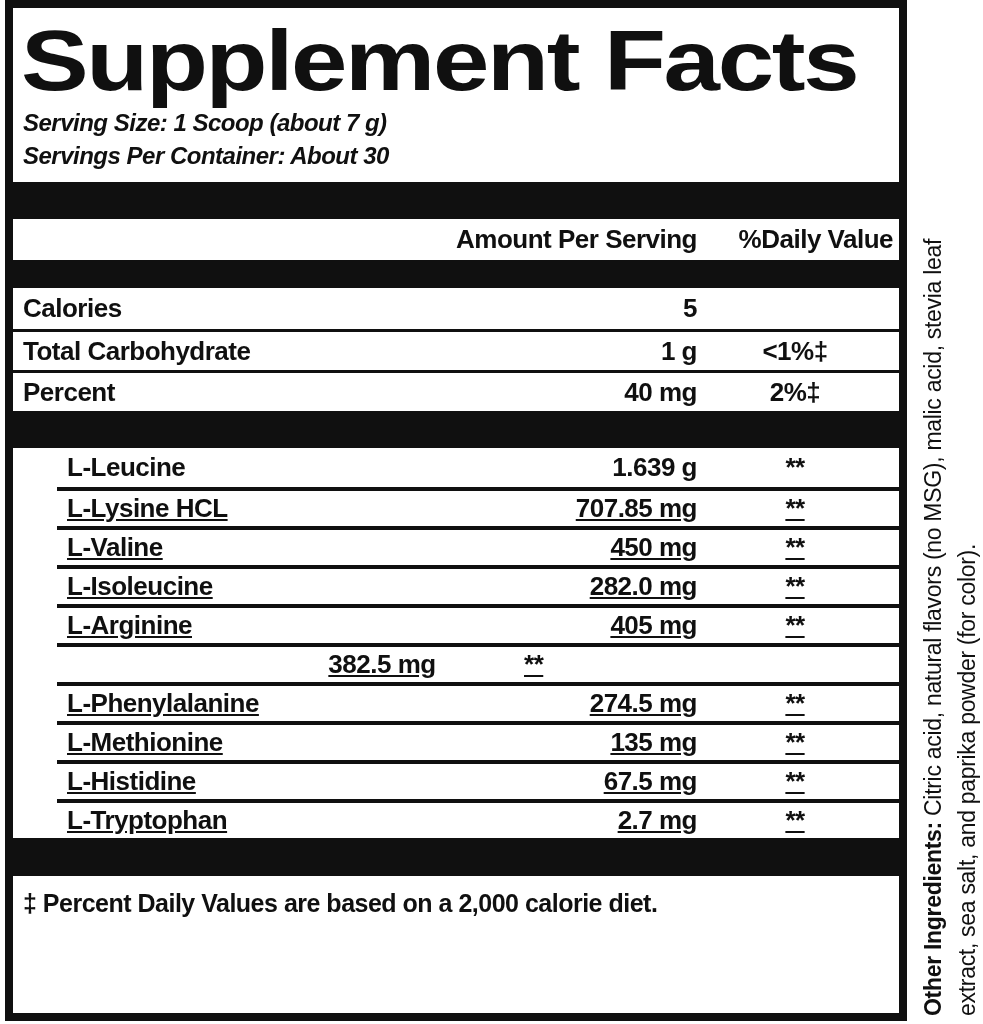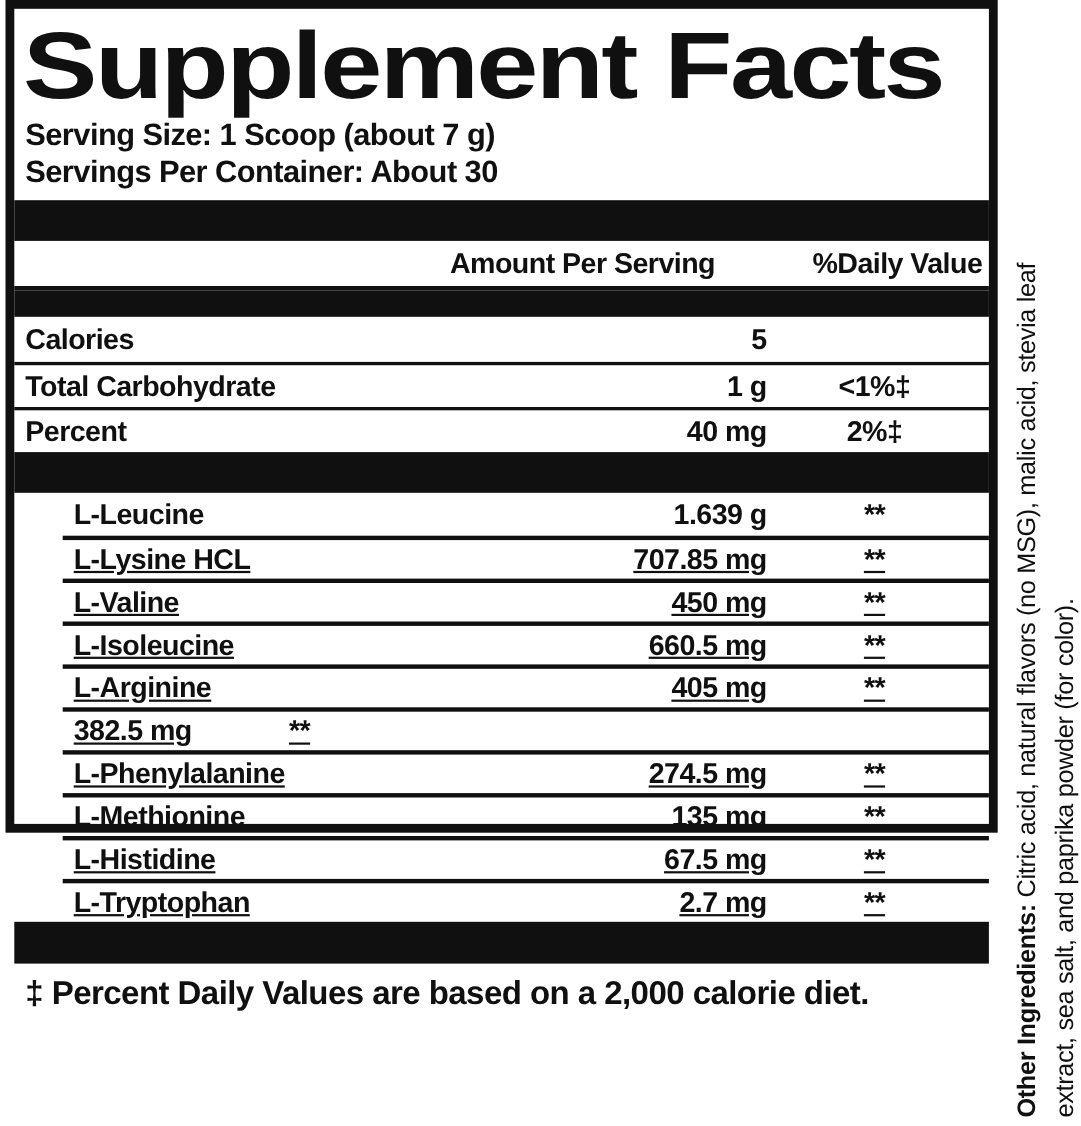--- a/index.html
+++ b/index.html
@@ -11,83 +11,84 @@
     width: 983px;
     height: 1024px;
     background: #ffffff;
     overflow: hidden;
   }
 
   
   .label-box {
     position: absolute;
     left: 5px; top: 0;
-    width: 902px; height: 757px;
+    width: 902px; height: 1021px;
     border: 8px solid #101010;
     background: #ffffff;
   }
 
   .title {
     margin: 12px 0 2px 8px;
     font-size: 86px;
     line-height: 80px;
     font-weight: 700;
     letter-spacing: -2px;
     white-space: nowrap;
     transform: scaleX(1.18);
     transform-origin: left center;
   }
 
   .serving-block { margin: 6px 0 10px 10px; }
   .serving-line {
-    font-size: 28px;
+    font-size: 24px;
     line-height: 33px;
     font-weight: 700;
     letter-spacing: -0.5px;
+    font-style: italic;
   }
 
   .bar { width: 100%; background: #101010; }
   .bar-thick { height: 37px; }
   .bar-mid   { height: 24px; }
   .bar-end   { height: 38px; }
 
   .hdr-row {
     display: flex;
     align-items: center;
     height: 45px;
     border-bottom: 4px solid #101010;
     padding: 0 6px 0 10px;
     font-weight: 700;
     font-size: 26px;
     letter-spacing: -0.5px;
-    gap: 47px;
   }
   .hdr-spacer { flex: 1; }
   .hdr-amount { text-align: right; }
   .hdr-dv { width: 196px; text-align: right; }
 
   .row {
     display: flex;
     align-items: center;
     height: 41px;
     padding: 0 6px 0 10px;
     font-size: 26px;
     font-weight: 700;
     letter-spacing: -0.5px;
+    justify-content: center;
   }
   .rows-nutrients .row + .row { border-top: 3px solid #101010; }
   .rows-amino .row { height: 39px; margin-left: 44px; }
   .rows-amino .row + .row { border-top: 4px solid #101010; text-decoration: underline; }
   .col-name { flex: 1; text-align: left; }
   .col-amount { text-align: right; }
   .col-dv { width: 196px; text-align: center; }
 
   .footnotes { padding: 10px 8px 0 10px; }
   .footnote {
-    font-size: 30px;
+    font-size: 25px;
     line-height: 35px;
     font-weight: 700;
     letter-spacing: -0.5px;
   }
 
   
   .other-ingredients {
     position: absolute;
     left: 916px; top: 0;
     width: 1016px; height: 72px;
@@ -158,21 +159,21 @@
     <span class="col-amount">707.85 mg</span>
     <span class="col-dv">**</span>
   </div>
         <div class="row">
     <span class="col-name">L-Valine</span>
     <span class="col-amount">450 mg</span>
     <span class="col-dv">**</span>
   </div>
         <div class="row">
     <span class="col-name">L-Isoleucine</span>
-    <span class="col-amount">660.5 mg</span>
+    <span class="col-amount">282.0 mg</span>
     <span class="col-dv">**</span>
   </div>
         <div class="row">
     <span class="col-name">L-Arginine</span>
     <span class="col-amount">405 mg</span>
     <span class="col-dv">**</span>
   </div>
         <div class="row">
     <span class="col-amount">382.5 mg</span>
     <span class="col-dv">**</span>

